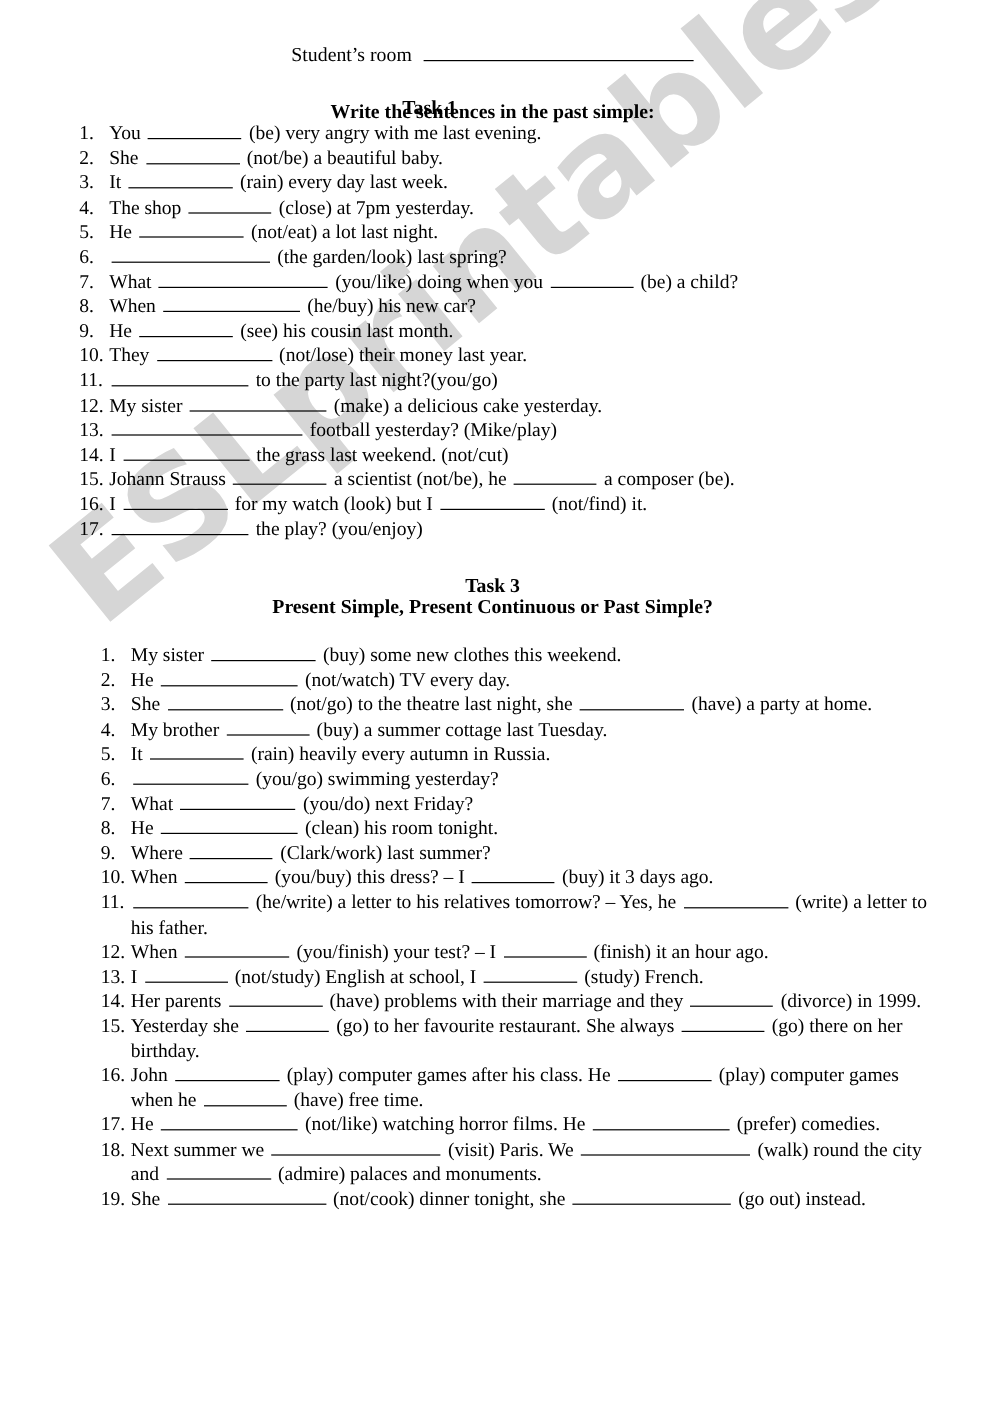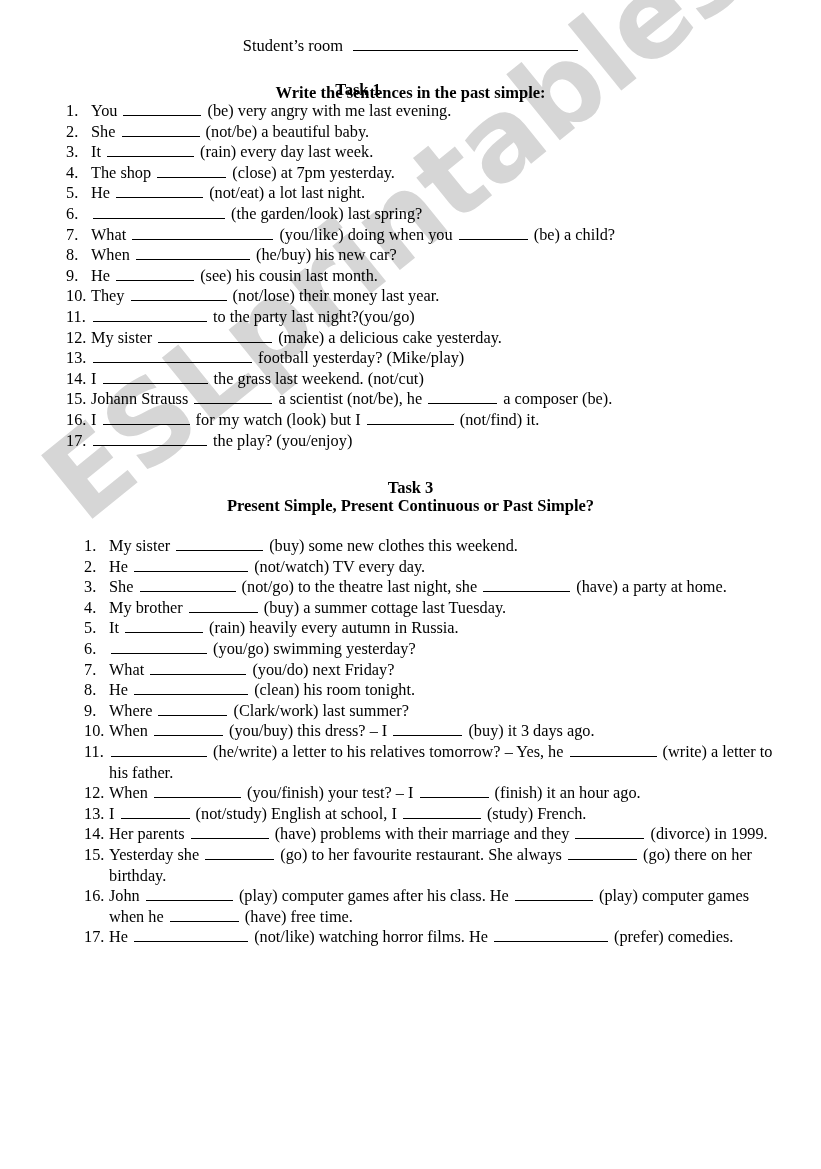--- a/index.html
+++ b/index.html
@@ -274,16 +274,24 @@
           <span class="qtext">Yesterday she <span class="bl" style="width: 69px;"></span> (go) to her favourite restaurant. She always <span class="bl" style="width: 69px;"></span> (go) there on her birthday.</span>
         </div>
         <div class="qitem">
           <span class="qnum">16.</span>
           <span class="qtext">John <span class="bl" style="width: 87px;"></span> (play) computer games after his class. He <span class="bl" style="width: 78px;"></span> (play) computer games when he <span class="bl" style="width: 69px;"></span> (have) free time.</span>
         </div>
         <div class="qitem">
           <span class="qnum">17.</span>
           <span class="qtext">He <span class="bl" style="width: 114px;"></span> (not/like) watching horror films. He <span class="bl" style="width: 114px;"></span> (prefer) comedies.</span>
         </div>
+        <div class="qitem">
+          <span class="qnum">18.</span>
+          <span class="qtext">Next summer we <span class="bl" style="width: 141px;"></span> (visit) Paris. We <span class="bl" style="width: 141px;"></span> (walk) round the city and <span class="bl" style="width: 87px;"></span> (admire) palaces and monuments.</span>
+        </div>
+        <div class="qitem">
+          <span class="qnum">19.</span>
+          <span class="qtext">She <span class="bl" style="width: 132px;"></span> (not/cook) dinner tonight, she <span class="bl" style="width: 132px;"></span> (go out) instead.</span>
+        </div>
       </div>
 
   </div>
 </div>
 
 </body></html>

